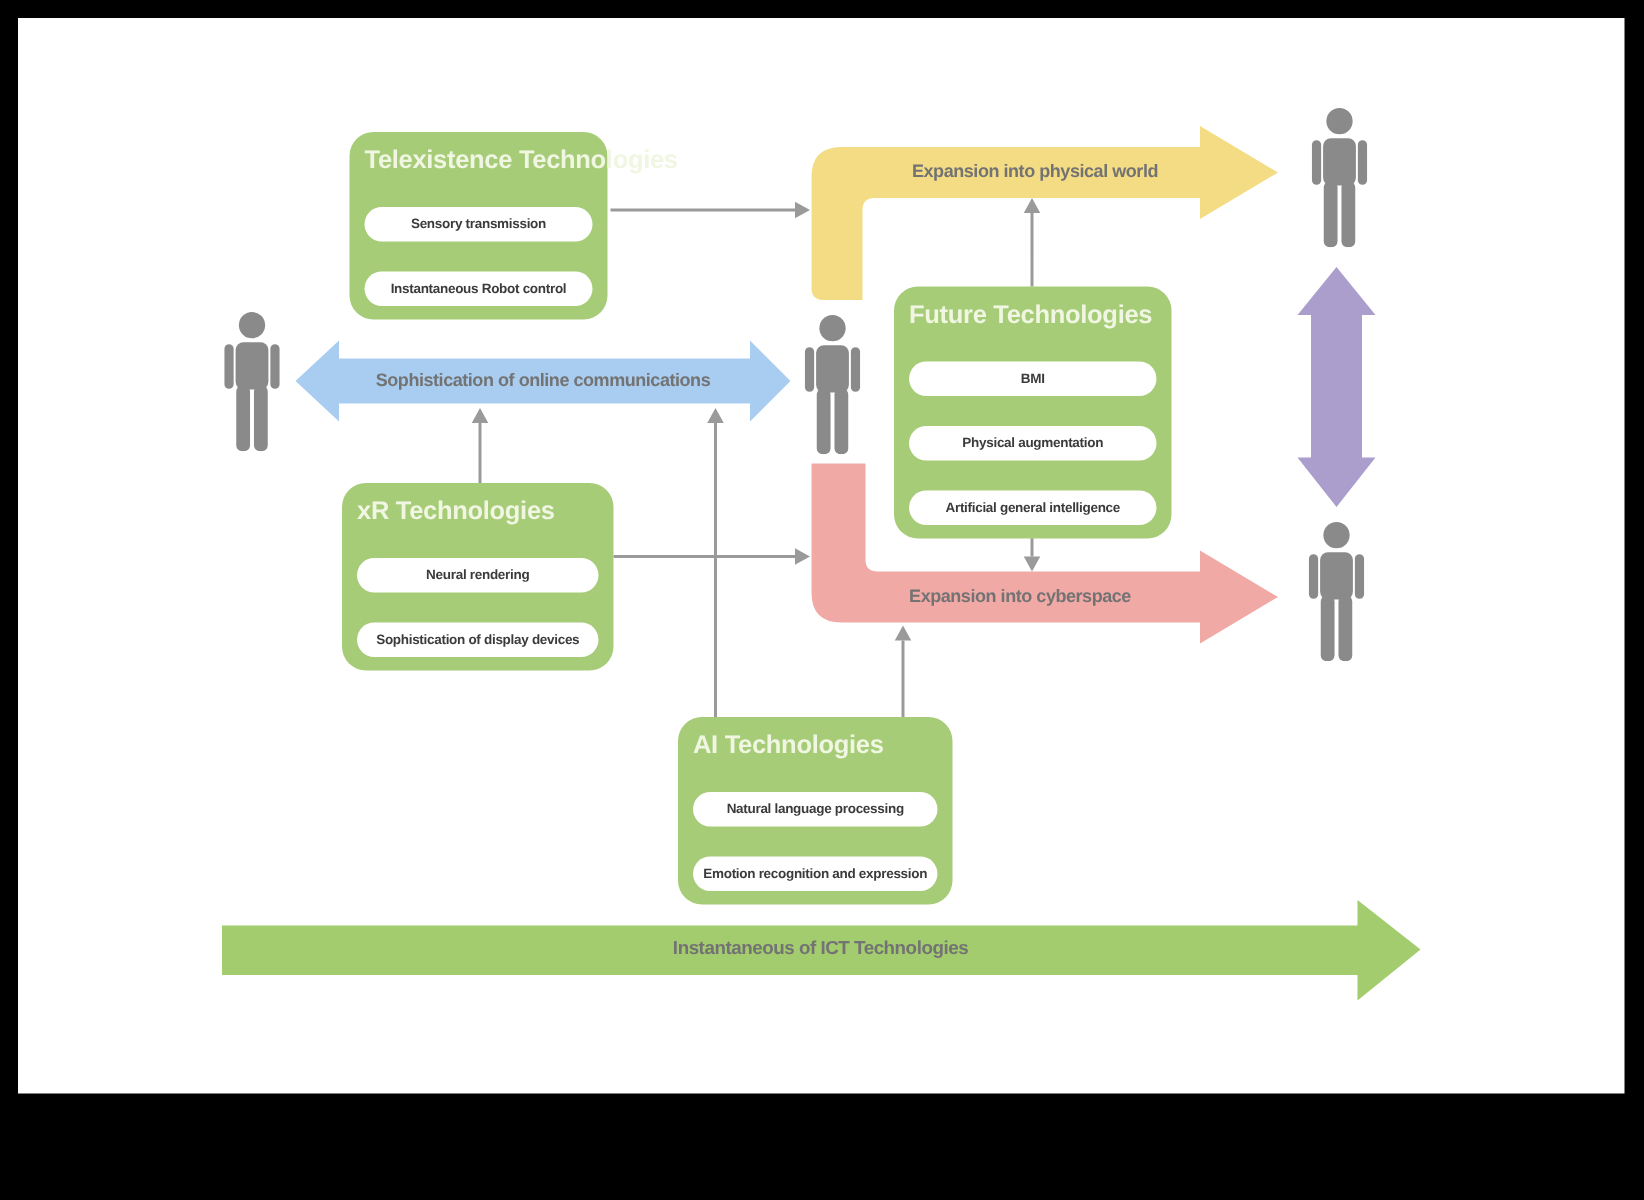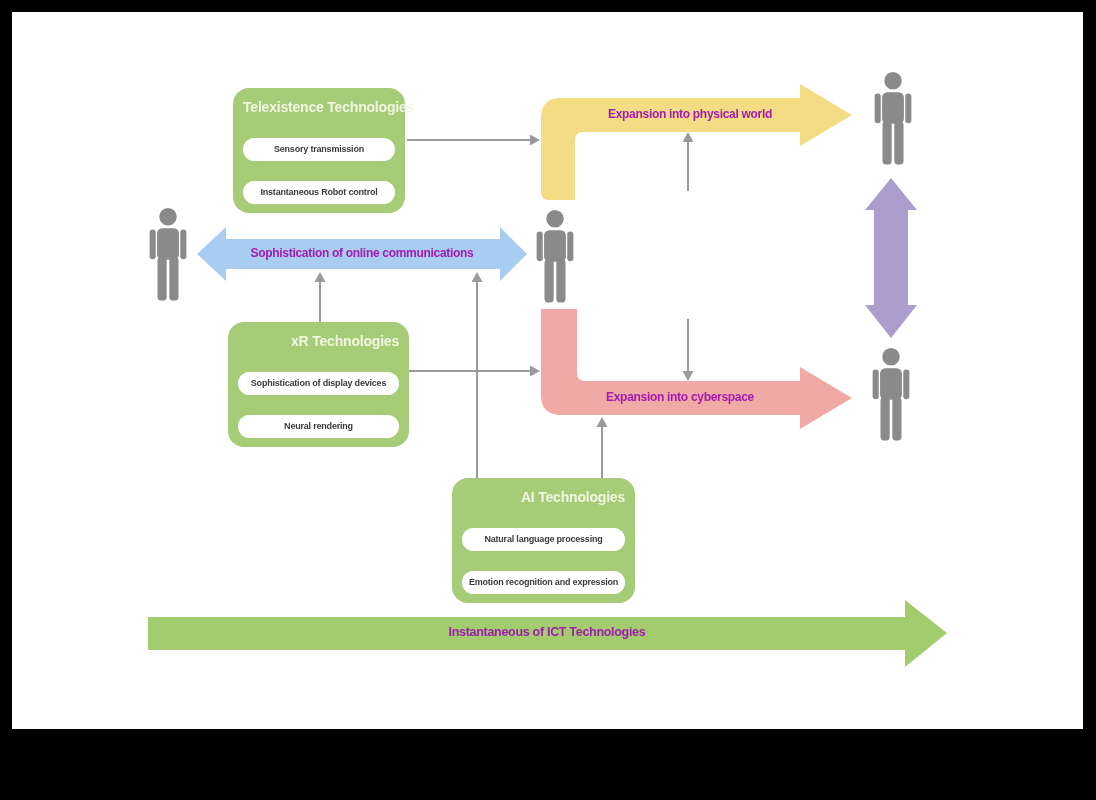--- a/index.html
+++ b/index.html
@@ -3,27 +3,27 @@
 <meta charset="utf-8">
 <style>
   html,body{margin:0;padding:0;background:#000;}
   #stage{position:relative;width:1096px;height:800px;background:#000;overflow:hidden;
          font-family:"Liberation Sans",sans-serif;}
   #canvas{position:absolute;left:12px;top:12px;width:1071px;height:717px;background:#fff;}
   #arrow-layer{position:absolute;left:0;top:0;width:1071px;height:717px;}
 
   .tech-box{position:absolute;background:#a6cc78;border-radius:16px;box-sizing:border-box;
             padding:8px 10px 9px 10px;}
-  .tech-title{height:22px;line-height:22px;text-align:right;color:#f0f6e2;
-              font-size:14px;font-weight:bold;letter-spacing:-0.2px;white-space:nowrap;}
+  .tech-title{height:22px;line-height:22px;text-align:left;color:#f0f6e2;
+              font-size:17px;font-weight:bold;letter-spacing:-0.2px;white-space:nowrap;}
   .pill{background:#ffffff;border-radius:12px;height:23px;line-height:23px;margin-top:20px;
         text-align:center;color:#3b3b3b;font-size:9px;font-weight:bold;letter-spacing:-0.2px;
         white-space:nowrap;overflow:hidden;}
 
-  .arrow-label{position:absolute;text-align:center;color:#a21caf;font-weight:bold;
+  .arrow-label{position:absolute;text-align:center;color:#737373;font-weight:bold;
                font-size:12px;letter-spacing:-0.3px;white-space:nowrap;}
   .arrow-label.two-line{white-space:normal;line-height:17px;font-size:12px;}
   .connector{stroke:#9a9a9a;stroke-width:2;}
   .connector-head{fill:#9a9a9a;stroke:none;}
 </style>
 </head>
 <body>
 
 <div id="stage">
   <div id="canvas">
@@ -90,30 +90,36 @@
     </svg>
 
     <div class="tech-box" style="left:221px;top:76px;width:172px;">
       <div class="tech-title">Telexistence Technologies</div>
       <div class="pill">Sensory transmission</div>
       <div class="pill">Instantaneous Robot control</div>
     </div>
 
     <div class="tech-box" style="left:216px;top:310px;width:181px;">
       <div class="tech-title">xR Technologies</div>
+      <div class="pill">Neural rendering</div>
       <div class="pill">Sophistication of display devices</div>
-      <div class="pill">Neural rendering</div>
     </div>
 
     <div class="tech-box" style="left:440px;top:466px;width:183px;">
       <div class="tech-title">AI Technologies</div>
       <div class="pill">Natural language processing</div>
       <div class="pill">Emotion recognition and expression</div>
     </div>
 
+    <div class="tech-box" style="left:584px;top:179px;width:185px;">
+      <div class="tech-title">Future Technologies</div>
+      <div class="pill">BMI</div>
+      <div class="pill">Physical augmentation</div>
+      <div class="pill">Artificial general intelligence</div>
+    </div>
 
     <div class="arrow-label" style="left:528px;top:95px;width:300px;">Expansion into physical world</div>
 
     <div class="arrow-label" style="left:200px;top:234px;width:300px;">Sophistication of online communications</div>
 
     <div class="arrow-label" style="left:518px;top:378px;width:300px;">Expansion into cyberspace</div>
 
 
     <div class="arrow-label" style="left:385px;top:613px;width:300px;font-size:12.5px;">Instantaneous of ICT Technologies</div>
 

